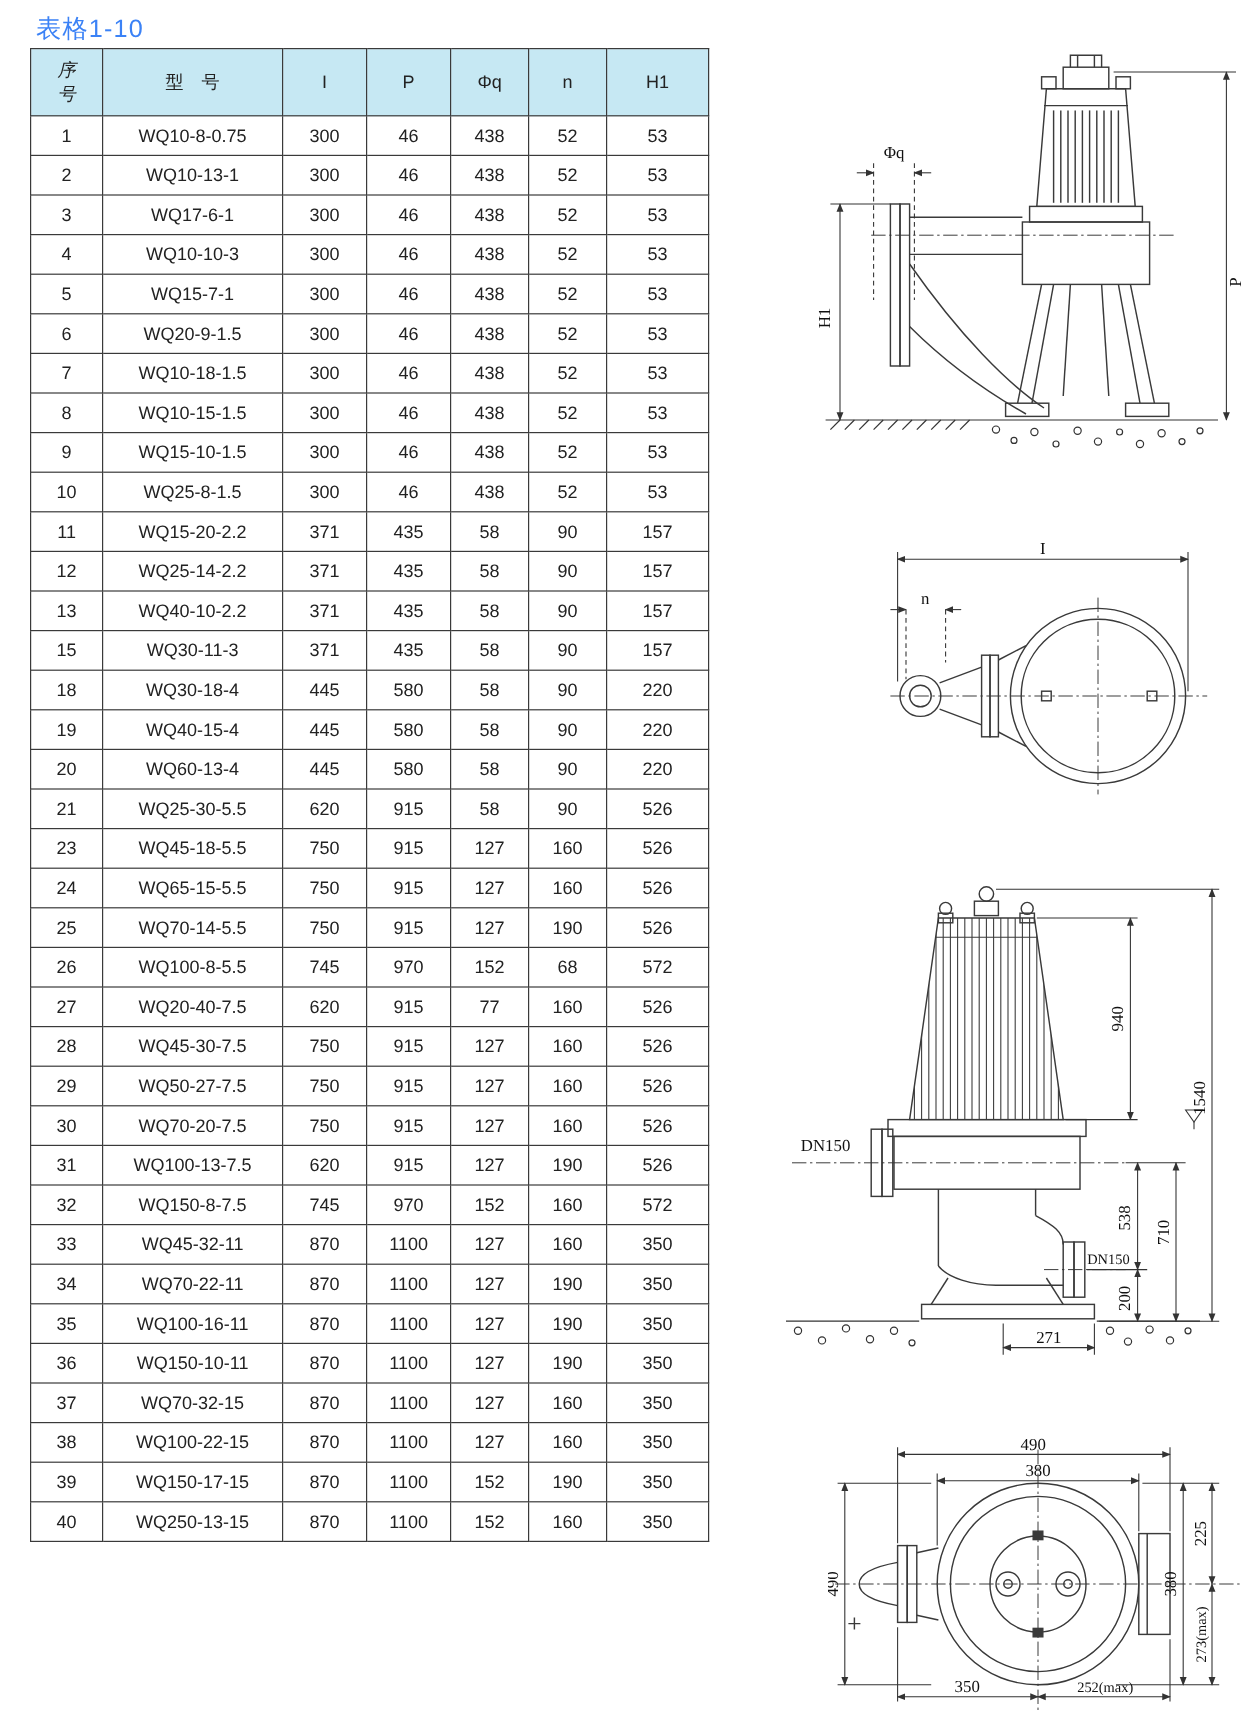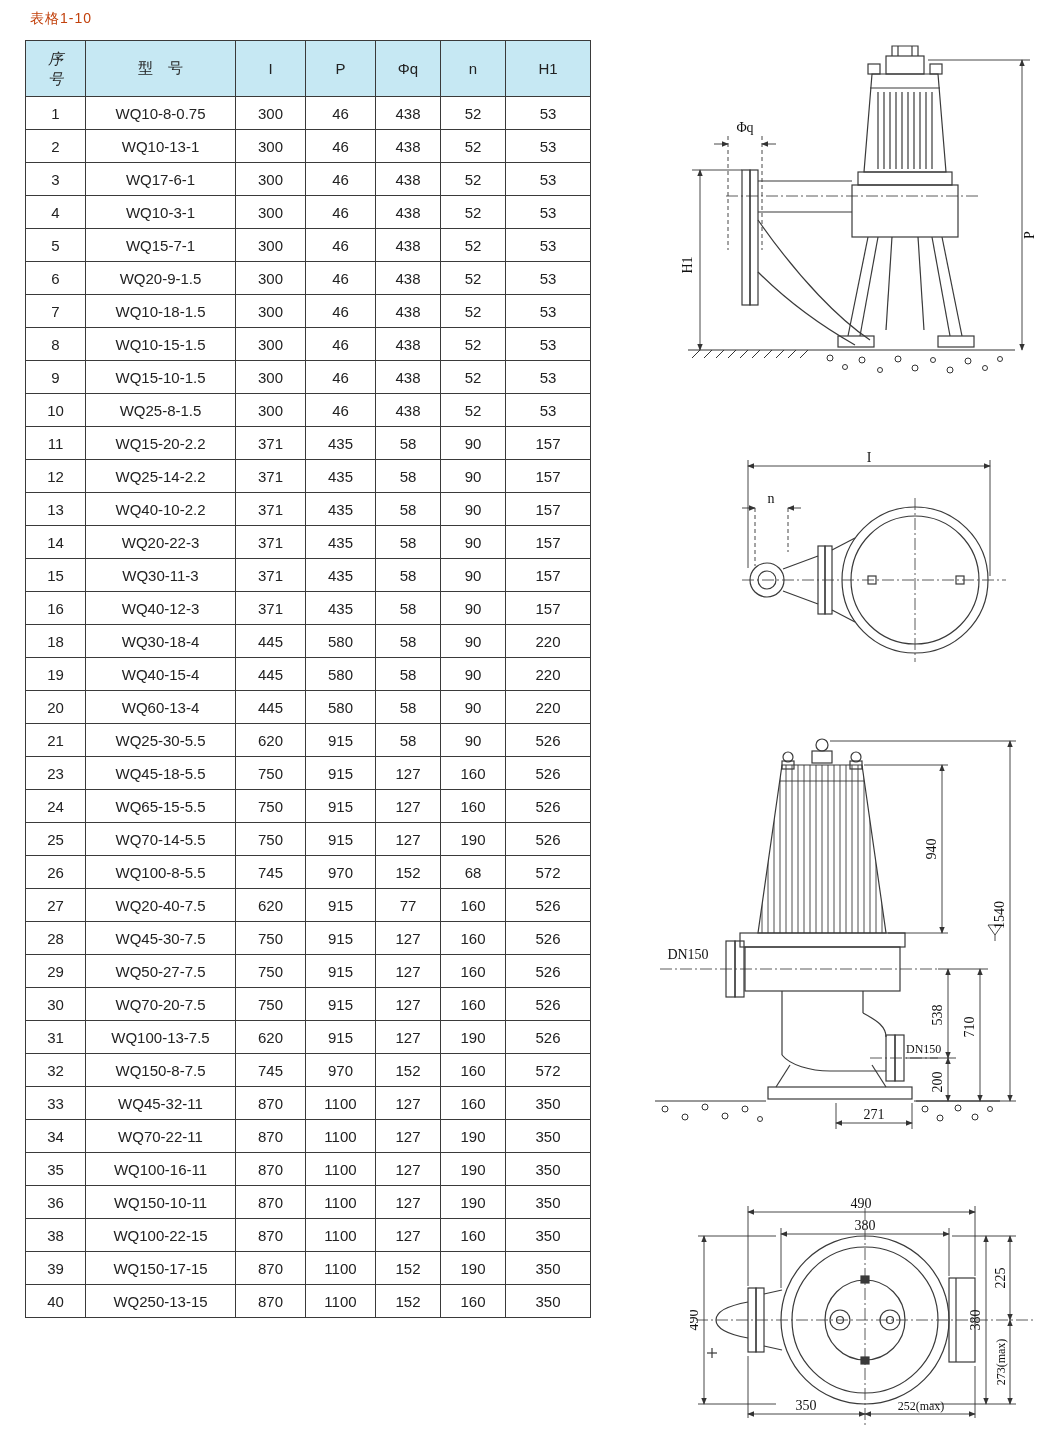--- a/index.html
+++ b/index.html
@@ -5,21 +5,21 @@
   * { margin:0; padding:0; box-sizing:border-box; }
   html,body { width:1045px; height:1433px; }
   body {
     position:relative;
     background:#ffffff;
     font-family:"Liberation Sans","DejaVu Sans",sans-serif;
     color:#1a1a1a;
   }
   .page-title {
     position:absolute; left:30px; top:10px;
-    font-size:14px; color:#c2410c; letter-spacing:1px;
+    font-size:21px; color:#3b82f6; letter-spacing:1px;
   }
   table.spec {
     position:absolute; left:25px; top:40px;
     border-collapse:collapse; table-layout:fixed;
     border:1.5px solid #333;
   }
   table.spec th, table.spec td {
     border:1px solid #3a3a3a;
     text-align:center; vertical-align:middle;
     font-size:15px; color:#222;
@@ -87,21 +87,21 @@
         <td>3</td>
         <td>WQ17-6-1</td>
         <td>300</td>
         <td>46</td>
         <td>438</td>
         <td>52</td>
         <td>53</td>
       </tr>
       <tr>
         <td>4</td>
-        <td>WQ10-3-1</td>
+        <td>WQ10-10-3</td>
         <td>300</td>
         <td>46</td>
         <td>438</td>
         <td>52</td>
         <td>53</td>
       </tr>
       <tr>
         <td>5</td>
         <td>WQ15-7-1</td>
         <td>300</td>
@@ -176,40 +176,22 @@
       <tr>
         <td>13</td>
         <td>WQ40-10-2.2</td>
         <td>371</td>
         <td>435</td>
         <td>58</td>
         <td>90</td>
         <td>157</td>
       </tr>
       <tr>
-        <td>14</td>
-        <td>WQ20-22-3</td>
-        <td>371</td>
-        <td>435</td>
-        <td>58</td>
-        <td>90</td>
-        <td>157</td>
-      </tr>
-      <tr>
         <td>15</td>
         <td>WQ30-11-3</td>
-        <td>371</td>
-        <td>435</td>
-        <td>58</td>
-        <td>90</td>
-        <td>157</td>
-      </tr>
-      <tr>
-        <td>16</td>
-        <td>WQ40-12-3</td>
         <td>371</td>
         <td>435</td>
         <td>58</td>
         <td>90</td>
         <td>157</td>
       </tr>
       <tr>
         <td>18</td>
         <td>WQ30-18-4</td>
         <td>445</td>
@@ -362,20 +344,29 @@
         <td>190</td>
         <td>350</td>
       </tr>
       <tr>
         <td>36</td>
         <td>WQ150-10-11</td>
         <td>870</td>
         <td>1100</td>
         <td>127</td>
         <td>190</td>
+        <td>350</td>
+      </tr>
+      <tr>
+        <td>37</td>
+        <td>WQ70-32-15</td>
+        <td>870</td>
+        <td>1100</td>
+        <td>127</td>
+        <td>160</td>
         <td>350</td>
       </tr>
       <tr>
         <td>38</td>
         <td>WQ100-22-15</td>
         <td>870</td>
         <td>1100</td>
         <td>127</td>
         <td>160</td>
         <td>350</td>

